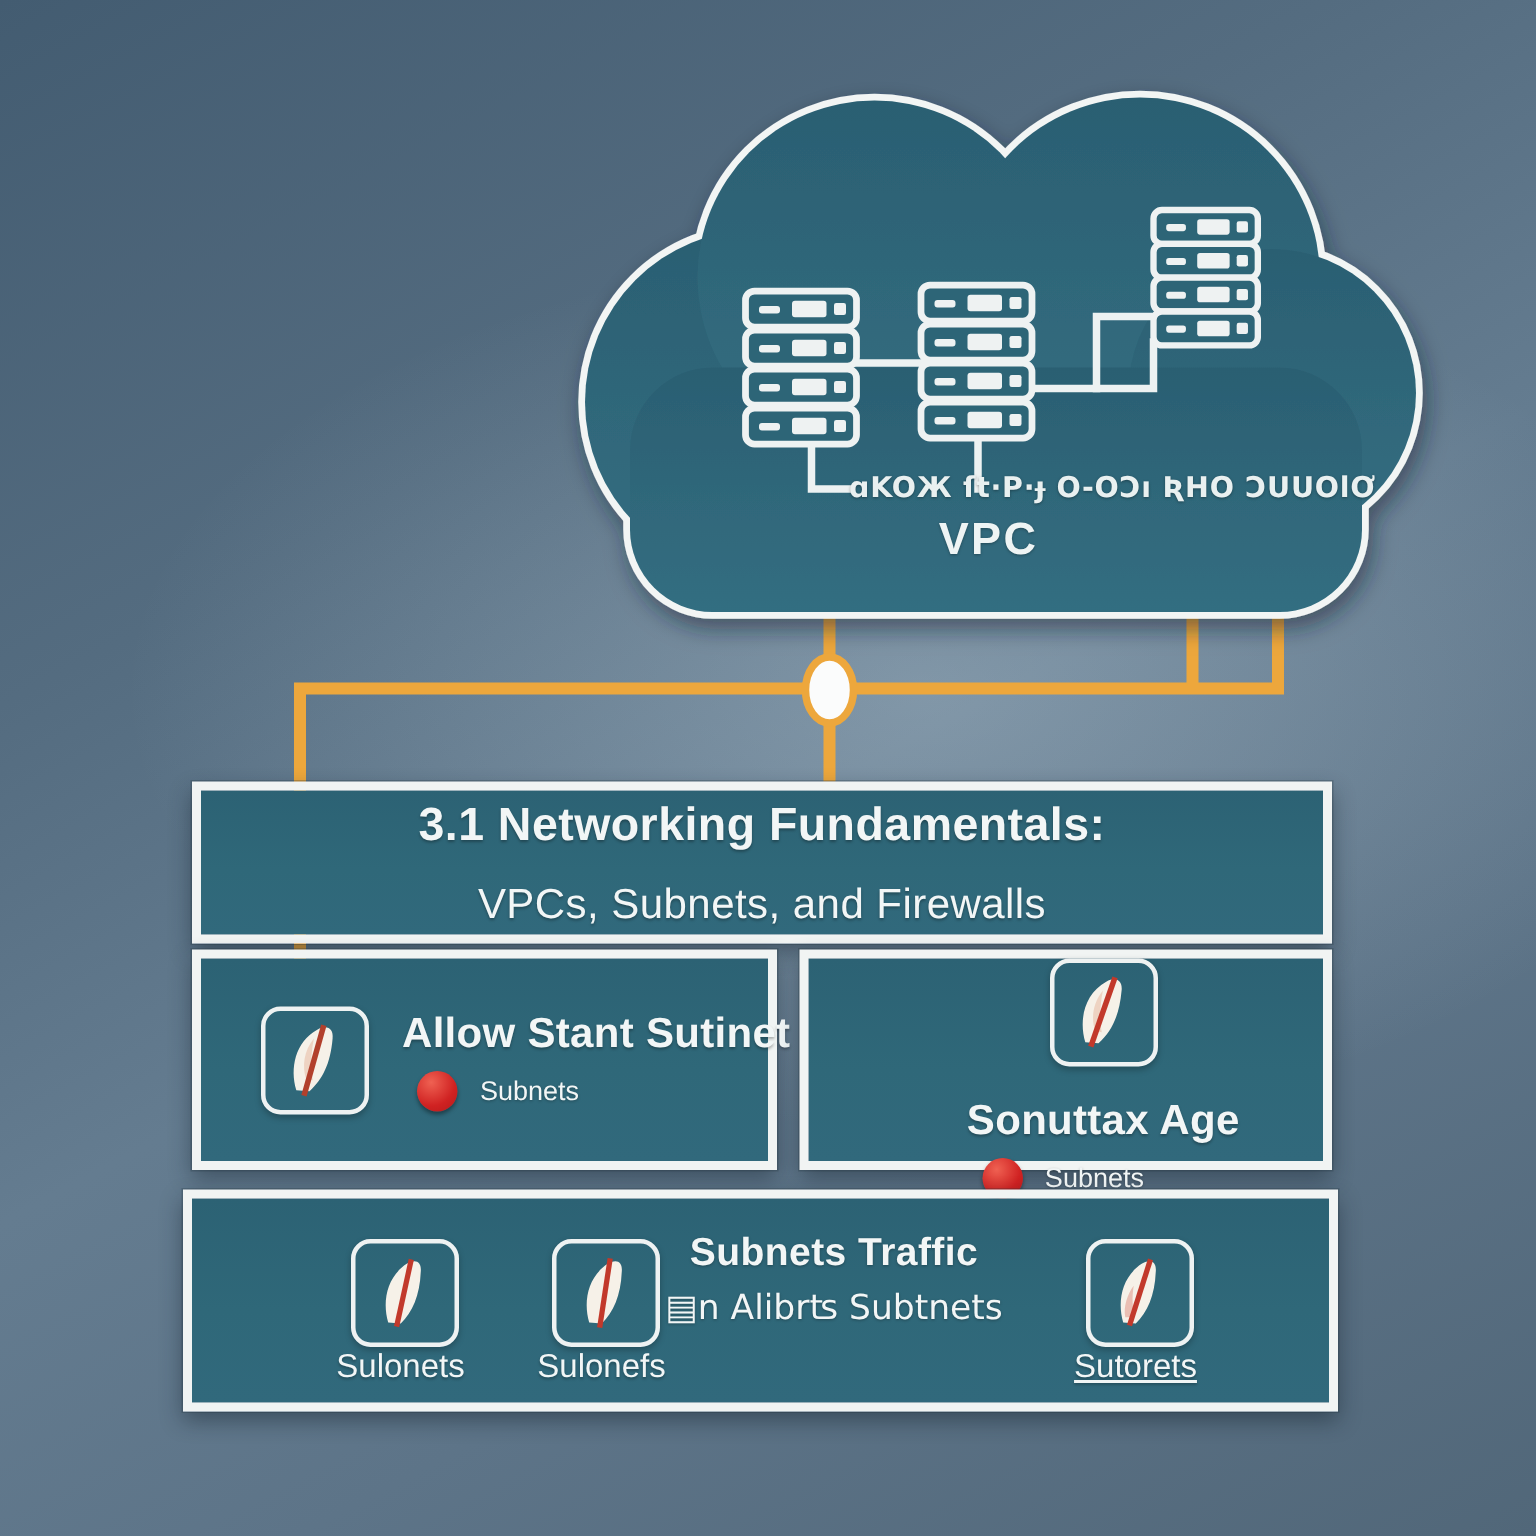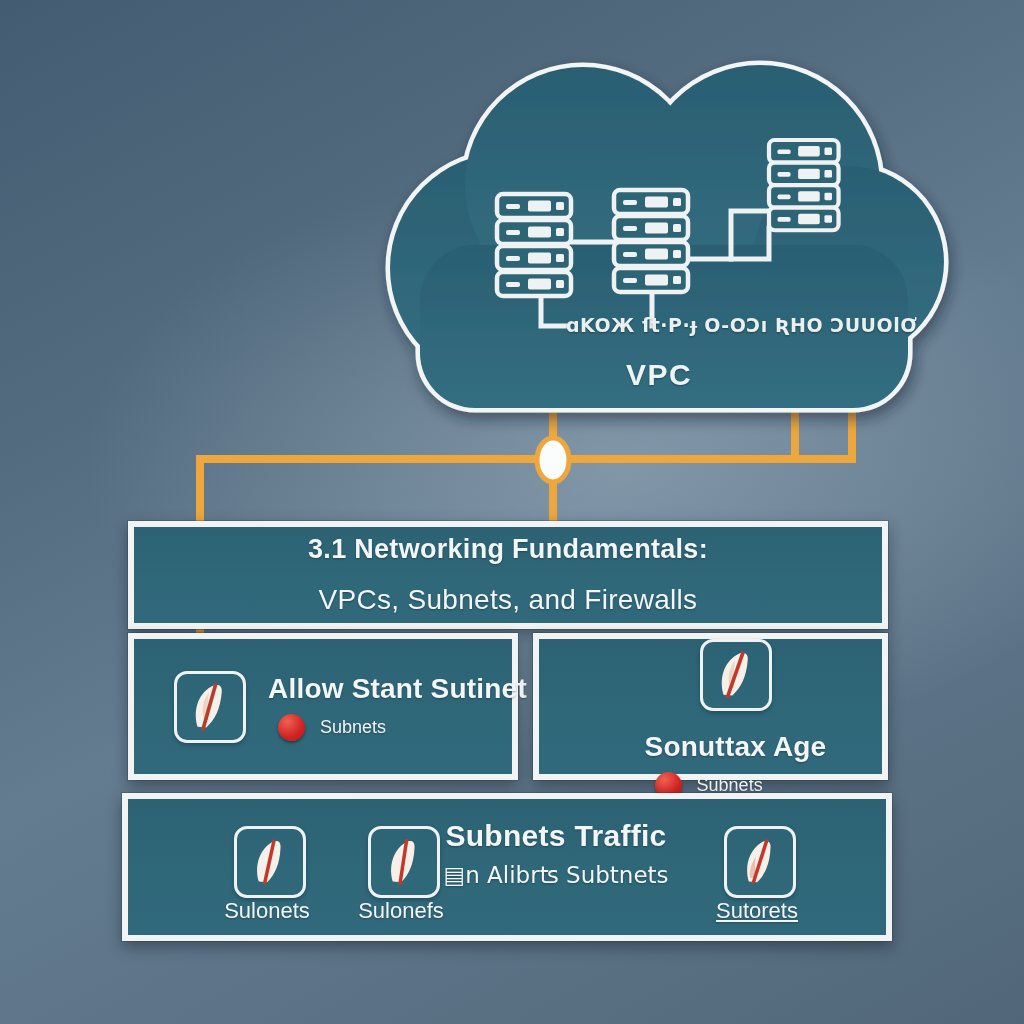--- a/index.html
+++ b/index.html
@@ -18,34 +18,34 @@
   
   svg.diagram{position:absolute;left:0;top:0;}
   
   .cloud-caption{
     position:absolute;left:566px;top:314px;width:250px;
     font-family:"DejaVu Sans",sans-serif;
     font-size:19px;font-weight:600;letter-spacing:0.5px;color:#e9f0f0;
     text-shadow:0 1px 2px rgba(0,0,0,.35);white-space:nowrap;
   }
   .vpc-label{
-    position:absolute;left:599px;top:358px;width:120px;text-align:center;
+    position:absolute;left:599px;top:343px;width:120px;text-align:center;
     font-size:30px;font-weight:600;letter-spacing:1.5px;color:#eef4f4;
     text-shadow:0 1px 2px rgba(0,0,0,.3);
   }
   
   .panel{
     position:absolute;box-sizing:border-box;
     background:linear-gradient(180deg,#2c6274 0%,#2f6879 55%,#31697c 100%);
     border:6px solid #f1f4f3;
     box-shadow:0 6px 14px rgba(18,32,42,.45), 0 0 0 1px rgba(30,50,60,.25);
   }
   #title-box{left:128px;top:521px;width:760px;height:108px;
     display:flex;flex-direction:column;align-items:center;justify-content:center;}
-  .title-line1{font-size:27px;font-weight:700;letter-spacing:.3px;text-shadow:0 1px 2px rgba(0,0,0,.3);}
+  .title-line1{font-size:31px;font-weight:700;letter-spacing:.3px;text-shadow:0 1px 2px rgba(0,0,0,.3);}
   .title-line2{font-size:28px;font-weight:500;margin-top:19px;letter-spacing:.3px;text-shadow:0 1px 2px rgba(0,0,0,.3);}
 
   #left-box{left:128px;top:633px;width:390px;height:147px;
     display:flex;align-items:center;padding-left:40px;gap:22px;}
   #right-box{left:533px;top:633px;width:355px;height:147px;
     display:flex;align-items:center;padding-left:50px;gap:20px;flex-direction:column;}
   .fin-frame{
     flex:0 0 auto;width:66px;height:66px;border:3.5px solid #eef2f2;border-radius:13px;
     display:flex;align-items:center;justify-content:center;
     box-shadow:0 2px 4px rgba(0,0,0,.25);
@@ -62,21 +62,21 @@
 
   #bottom-box{left:122px;top:793px;width:770px;height:148px;}
   .b-icon{position:absolute;top:27px;}
   .b-icon.i1{left:106px;} .b-icon.i2{left:240px;} .b-icon.i3{left:596px;}
   .b-label{
     position:absolute;top:99px;width:150px;text-align:center;
     font-size:22px;font-weight:500;text-shadow:0 1px 2px rgba(0,0,0,.3);
   }
   .b-label.l1{left:64px;} .b-label.l2{left:198px;} .b-label.l3{left:554px;text-decoration:underline;}
   .b-center{position:absolute;left:278px;top:20px;width:300px;text-align:center;}
-  .b-title{font-size:30px;font-weight:600;letter-spacing:.3px;text-shadow:0 1px 2px rgba(0,0,0,.3);}
+  .b-title{font-size:26px;font-weight:600;letter-spacing:.3px;text-shadow:0 1px 2px rgba(0,0,0,.3);}
   .b-sub{font-family:"DejaVu Sans",sans-serif;font-size:23px;font-weight:400;margin-top:9px;
     text-shadow:0 1px 2px rgba(0,0,0,.3);white-space:nowrap;}
 </style>
 </head>
 <body>
 
 <div class="bg"></div>
 
 <svg class="diagram" width="1024" height="1024" viewBox="0 0 1024 1024">
   <defs>

